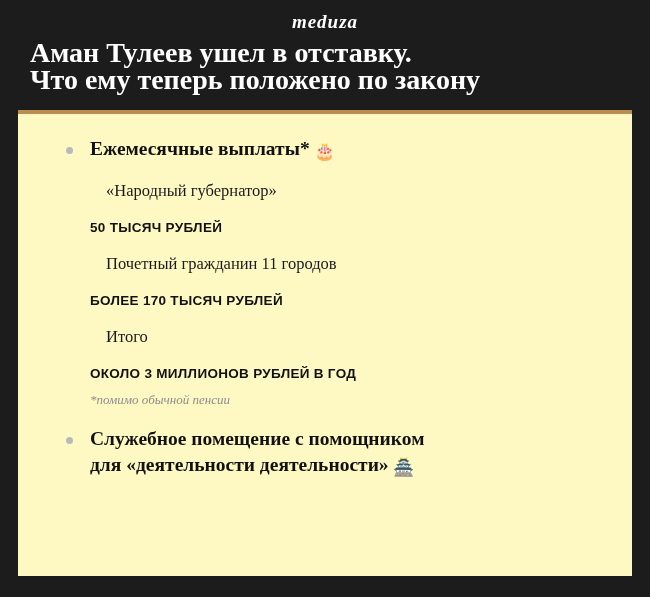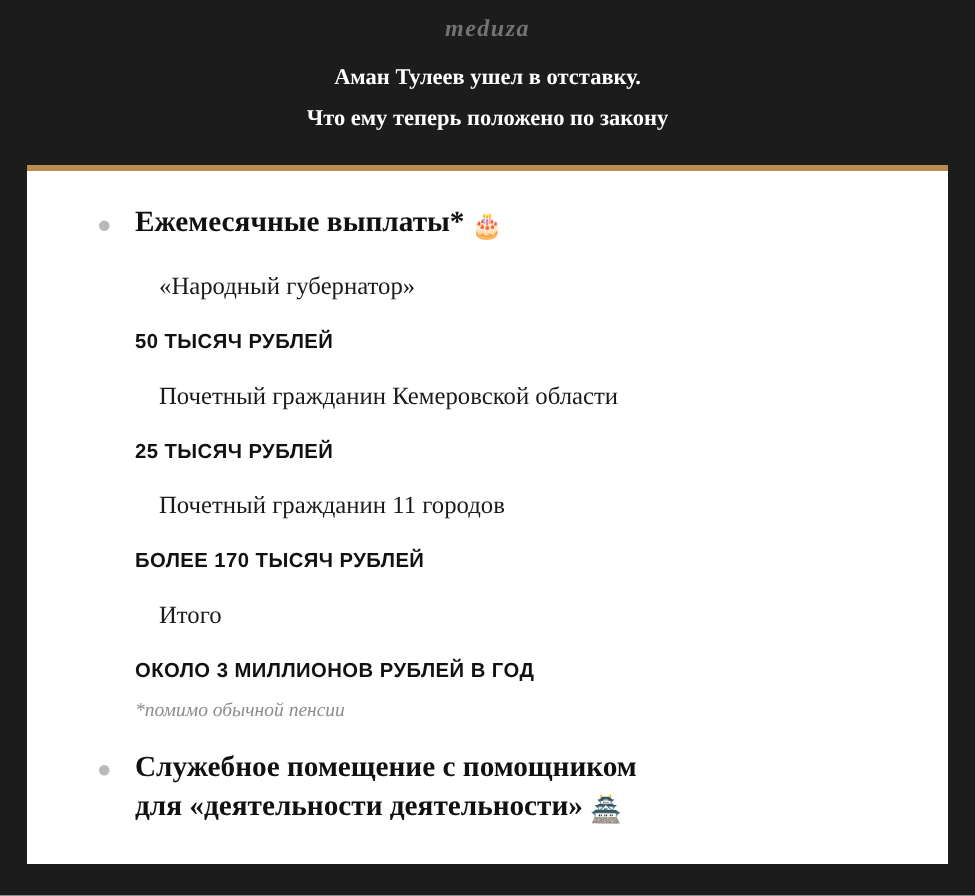--- a/index.html
+++ b/index.html
@@ -21,51 +21,50 @@
   }
   .brand {
     text-align: center;
     padding-top: 11px;
     height: 22px;
   }
   .brand-logo {
     font-family: "Liberation Serif", serif;
     font-weight: bold;
     font-style: italic;
-    font-size: 16px;
+    font-size: 19px;
     letter-spacing: 1px;
-    color: #737373;
+    color: #ffffff;
     text-transform: lowercase;
   }
   .headline {
     color: #ffffff;
-    text-align: center;
     font-family: "Liberation Serif", serif;
     font-weight: bold;
-    font-size: 15px;
+    font-size: 28px;
     line-height: 27px;
     padding: 6px 30px 0 30px;
   }
   .headline-line {
     display: block;
   }
   .card-wrap {
     position: absolute;
     left: 18px;
     top: 110px;
     width: 614px;
     height: 466px;
   }
   .card-topbar {
     height: 4px;
     background: #b98c4f;
     width: 100%;
   }
   .card {
-    background: #ffffff;
+    background: #fef9c3;
     width: 100%;
     height: 462px;
     box-sizing: border-box;
     padding: 22px 34px 10px 34px;
   }
   .block {
     position: relative;
     padding-left: 38px;
     margin-bottom: 4px;
   }
@@ -148,24 +147,20 @@
         <p class="block-title">
           <span>Ежемесячные выплаты*</span>
           <span class="emoji">🎂</span>
         </p>
 
         <div class="item">
           <p class="item-label">«Народный губернатор»</p>
           <p class="item-value">50 ТЫСЯЧ РУБЛЕЙ</p>
         </div>
 
-        <div class="item">
-          <p class="item-label">Почетный гражданин Кемеровской области</p>
-          <p class="item-value">25 ТЫСЯЧ РУБЛЕЙ</p>
-        </div>
 
         <div class="item">
           <p class="item-label">Почетный гражданин 11 городов</p>
           <p class="item-value">БОЛЕЕ 170 ТЫСЯЧ РУБЛЕЙ</p>
         </div>
 
         <div class="item">
           <p class="item-label">Итого</p>
           <p class="item-value">ОКОЛО 3 МИЛЛИОНОВ РУБЛЕЙ В ГОД</p>
         </div>

